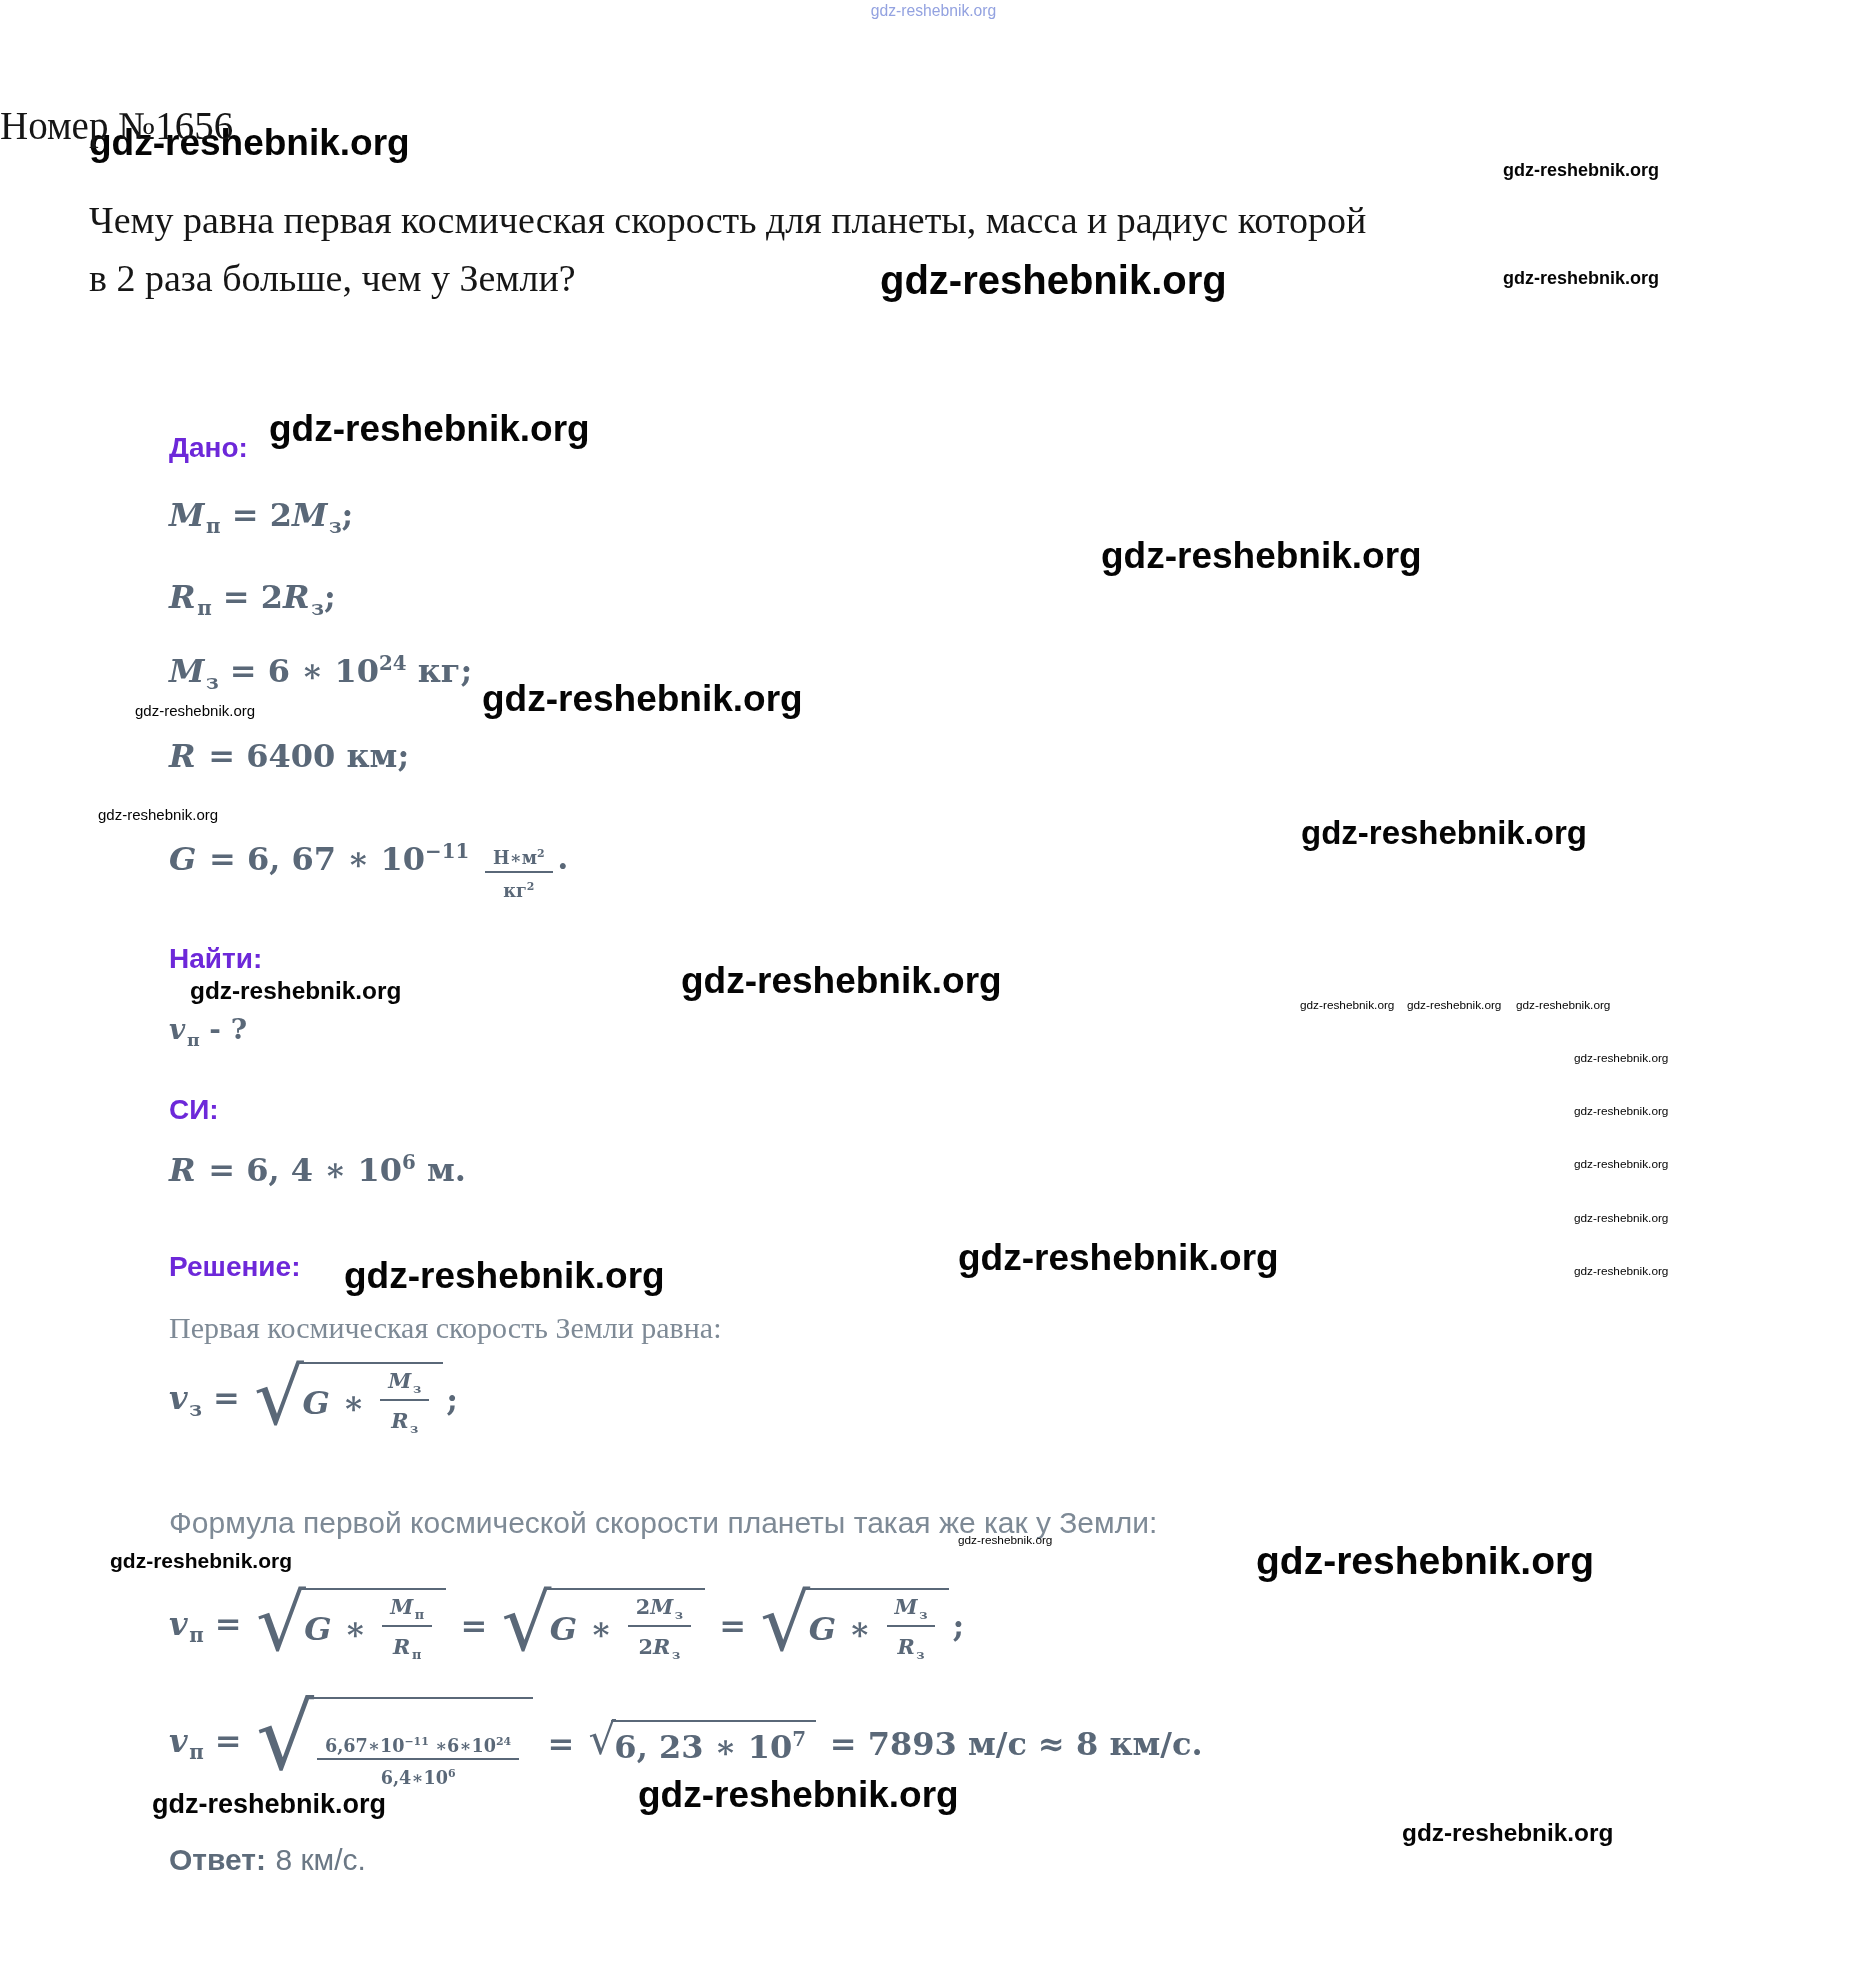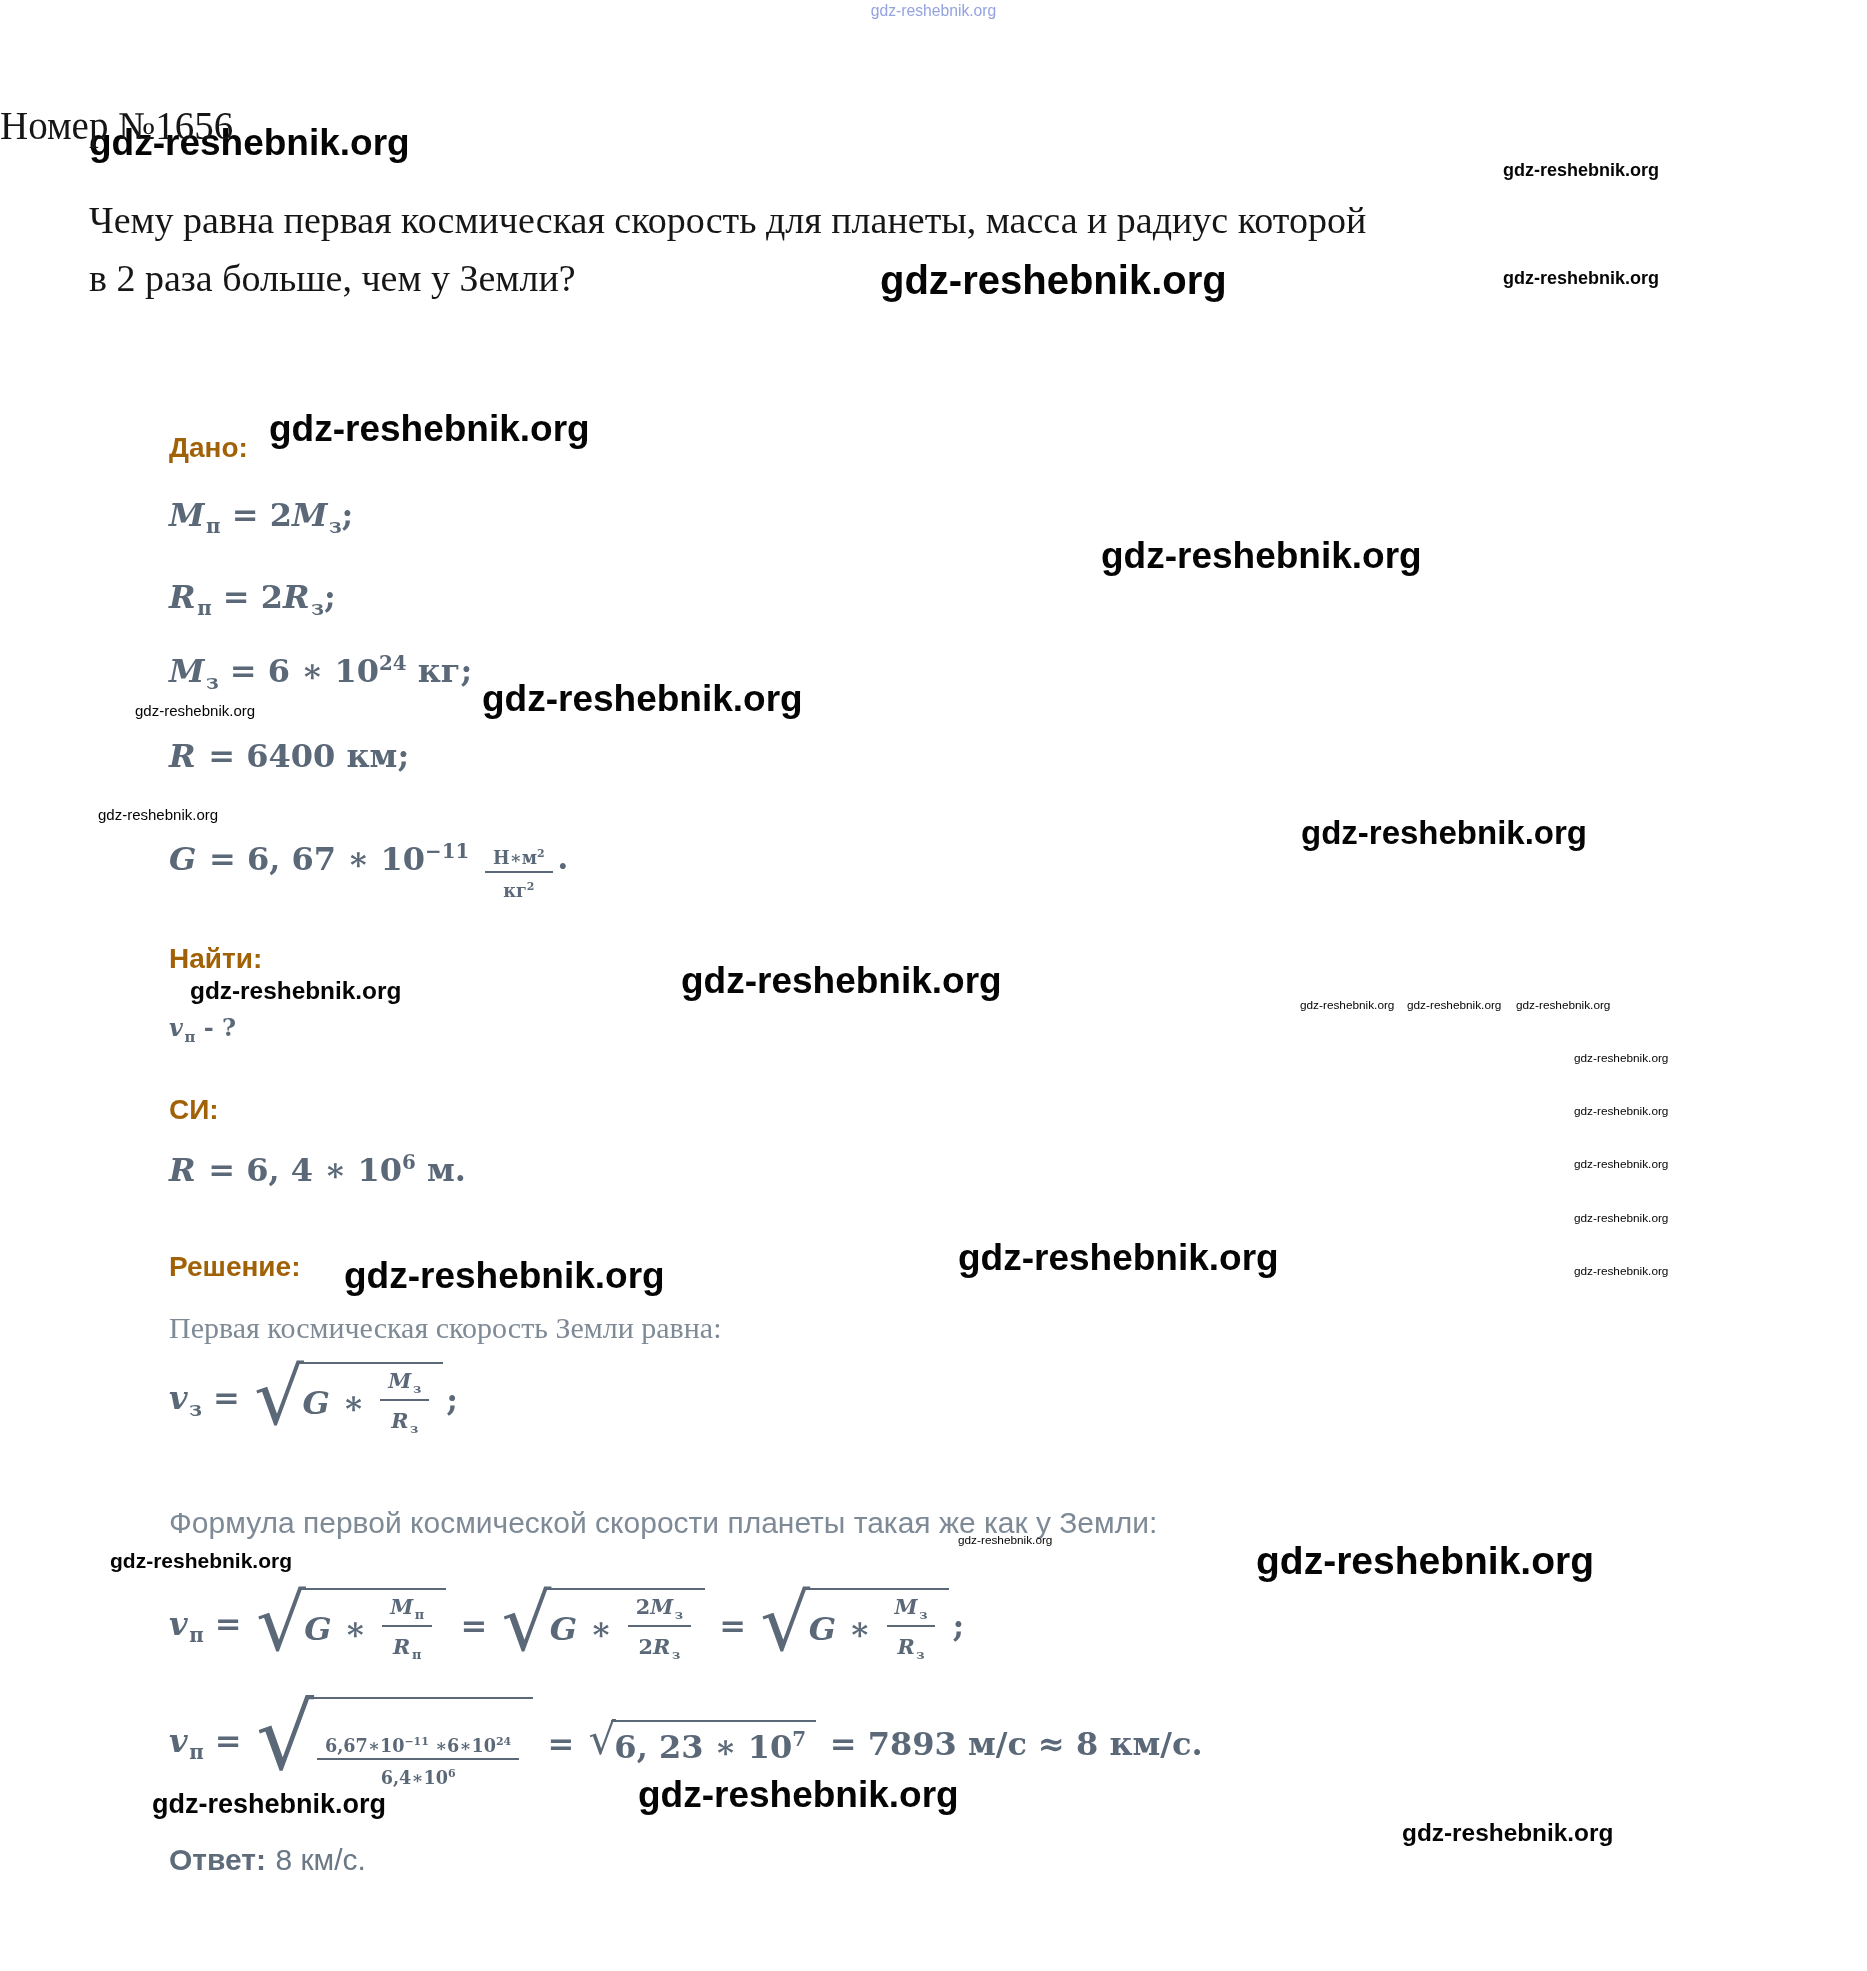--- a/index.html
+++ b/index.html
@@ -28,21 +28,21 @@
     color: #161616;
     white-space: nowrap;
   }
   .title { left: 0; right: 0; text-align: left; font-size: 39px; }
   .problem { font-size: 38px; line-height: 58px; }
   
   .label {
     position: absolute;
     font-family: "Liberation Sans", "DejaVu Sans", sans-serif;
     font-weight: 700;
-    color: #a16207;
+    color: #6d28d9;
     white-space: nowrap;
   }
   .soltext {
     position: absolute;
     font-family: "Liberation Sans", "DejaVu Sans", sans-serif;
     font-weight: 400;
     color: #7e8a96;
     white-space: nowrap;
   }
   
@@ -147,21 +147,21 @@
   </div>
   <span class="wm" style="left:1301px; top:814px; font-size:33px;">gdz-reshebnik.org</span>
 
   <div class="label" style="left:169px; top:943px; font-size:28px;">Найти:</div>
   <span class="wm" style="left:190px; top:977px; font-size:24.4px;">gdz-reshebnik.org</span>
   <span class="wm" style="left:681px; top:960px; font-size:37px;">gdz-reshebnik.org</span>
   <span class="wm thin" style="left:1300px; top:998px; font-size:11.8px;">gdz-reshebnik.org</span>
   <span class="wm thin" style="left:1407px; top:998px; font-size:11.8px;">gdz-reshebnik.org</span>
   <span class="wm thin" style="left:1516px; top:998px; font-size:11.8px;">gdz-reshebnik.org</span>
 
-  <div class="formula" style="left:169px; top:1013px; font-size:24px;">
+  <div class="formula" style="left:169px; top:1013px; font-size:28px;">
     <span data-frag="formulas.find_v"><span class="var">v</span><sub>п</sub><span> - ?</span></span>
   </div>
 
   <span class="wm thin" style="left:1574px; top:1051px; font-size:11.8px;">gdz-reshebnik.org</span>
 
   <div class="label" style="left:169px; top:1094px; font-size:28px;">СИ:</div>
   <span class="wm thin" style="left:1574px; top:1104px; font-size:11.8px;">gdz-reshebnik.org</span>
 
   <div class="formula" style="left:169px; top:1150px; font-size:32px;">
     <span data-frag="formulas.si_radius"><span class="var">R</span><span> = 6, 4 ∗ 10</span><sup>6</sup><span> м.</span></span>

